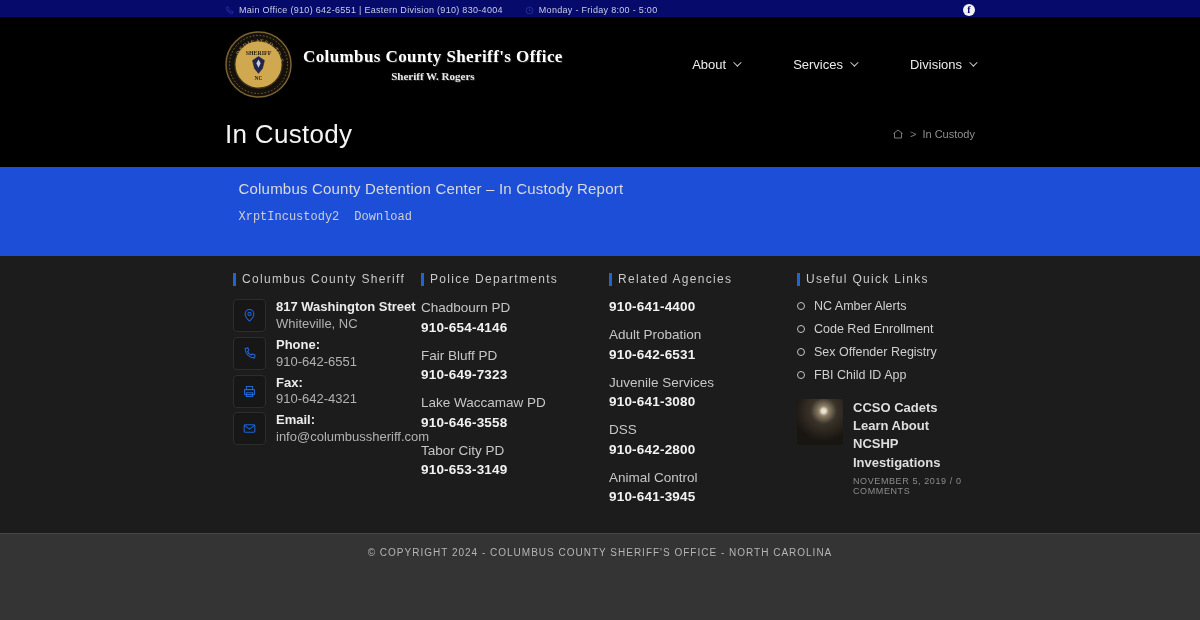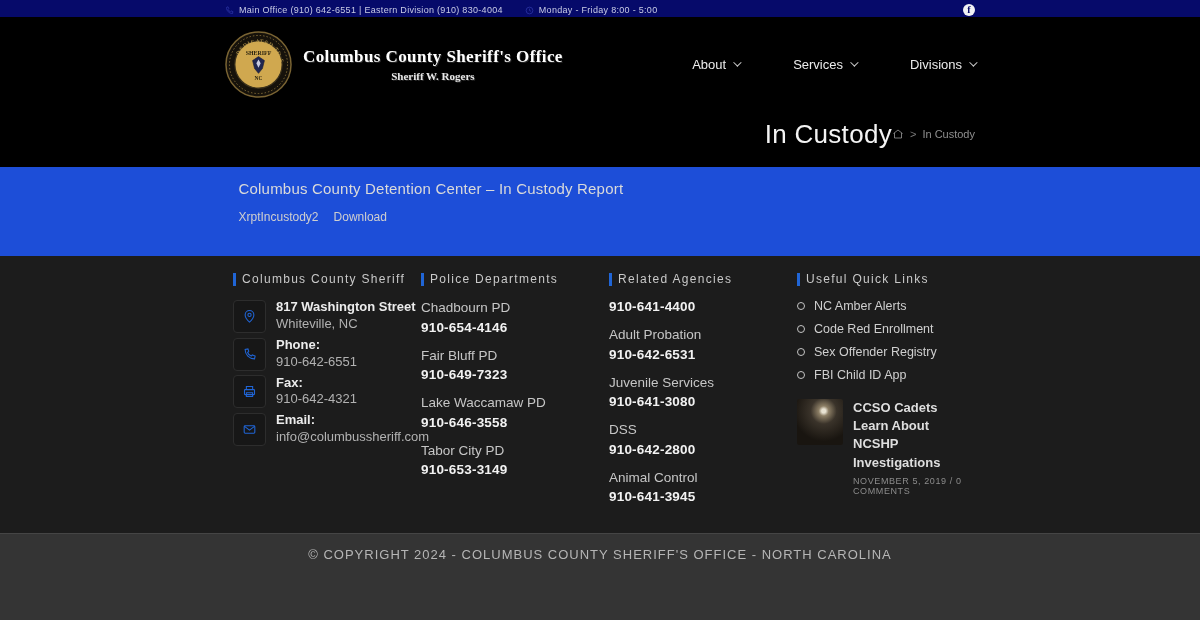--- a/index.html
+++ b/index.html
@@ -25,42 +25,42 @@
   .brand-title { font-family:"Liberation Serif", serif; font-weight:bold; font-size:17px; color:#fff;
                  text-shadow:1px 1px 0 #2a2a2a; letter-spacing:.4px; }
   .brand-sub { font-family:"Liberation Serif", serif; font-weight:bold; font-size:11px; color:#e8e8e8;
                text-shadow:1px 1px 0 #2a2a2a; margin-top:3px; }
   nav.main-nav { margin-left:auto; display:flex; gap:54px; }
   .nav-item { display:flex; align-items:center; gap:7px; color:#ececec; font-size:13px; cursor:pointer; }
   .chev { width:6px; height:6px; border-right:1.5px solid #cfcfcf; border-bottom:1.5px solid #cfcfcf;
           transform:rotate(45deg) translateY(-2px); }
 
   
-  .pagetitle-row { display:flex; align-items:center; justify-content:flex-end; height:58px; }
+  .pagetitle-row { display:flex; align-items:center; justify-content:space-between; height:58px; }
   .page-title { color:#f4f4f4; font-size:26px; font-weight:300; letter-spacing:.3px; }
   .breadcrumb { display:flex; align-items:center; gap:6px; color:#8f8f8f; font-size:11px; }
   .breadcrumb svg { width:12px; height:12px; stroke:#9a9a9a; fill:none; stroke-width:1.6; }
   .crumb-sep { color:#7a7a7a; }
 
   
   .content { background:#1d4ed8; height:89px; padding-top:13px;padding-left:27px; }
   .content-heading { color:#dadada; font-size:15px; font-weight:400; letter-spacing:.2px; }
   .content-links { margin-top:13px; display:flex; gap:15px; }
-  .content-links a { color:#cfcfcf; font-size:12px; text-decoration:none; cursor:pointer; }
+  .content-links a { color:#cfcfcf; font-size:12px; text-decoration:none; cursor:pointer;font-family:Liberation Mono, monospace; }
 
   
   .footer { background:#1c1c1c; height:277px; padding-top:16px; }
   .footer .container { display:flex; padding-left:8px; }
   .fcol { width:188px; flex:0 0 188px; }
   .fcol-last { width:178px; flex:0 0 178px; }
   .fhead { display:flex; align-items:center; gap:6px; margin-bottom:13px; }
   .fhead .bar { width:3px; height:13px; background:#2065d6; }
   .fhead .txt { color:#c9c9c9; font-size:12px; letter-spacing:1.3px; font-weight:500; }
 
-  .contact-row { display:flex; gap:10px; margin-bottom:4px; align-items:flex-end; cursor:pointer; }
+  .contact-row { display:flex; gap:10px; margin-bottom:4px; align-items:flex-start; cursor:pointer; }
   .icon-box { width:33px; height:33px; flex:0 0 33px; background:#171717; border:1px solid #2d2d2d;
               border-radius:4px; display:flex; align-items:center; justify-content:center; }
   .icon-box svg { width:15px; height:15px; stroke:#2065d6; fill:none; stroke-width:1.7; }
   .contact-text .l1 { color:#ececec; font-size:13px; font-weight:bold; line-height:1.3; }
   .contact-text .l2 { color:#b2b2b2; font-size:13px; line-height:1.3; }
 
   .dept-item { margin-bottom:12px; cursor:default; }
   .dept-name { color:#c6c6c6; font-size:13.5px; line-height:1.3; }
   .dept-phone { color:#f2f2f2; font-size:13.5px; font-weight:bold; margin-top:3px; letter-spacing:.2px; }
 
@@ -69,21 +69,21 @@
   .qlink .qtxt { color:#cfcfcf; font-size:12.5px; }
 
   .news { display:flex; gap:10px; margin-top:17px; cursor:pointer; }
   .news-thumb { width:46px; height:46px; flex:0 0 46px; border-radius:2px;
       background:radial-gradient(circle at 58% 26%, #e8e2d2 0 2px, #8d7f66 5px, #3a332a 13px, #191510 70%); }
   .news-title { color:#dedede; font-size:13px; font-weight:600; line-height:1.4; }
   .news-meta { color:#8c8c8c; font-size:9px; letter-spacing:.6px; text-transform:uppercase; margin-top:4px; }
 
   
   .copybar { background:#343434; border-top:1px solid #454545; height:93px; padding-top:13px; text-align:center; }
-  .copybar .txt { color:#b5b5b5; font-size:13px; letter-spacing:1px; text-transform:uppercase; }
+  .copybar .txt { color:#b5b5b5; font-size:10px; letter-spacing:1px; text-transform:uppercase; }
 </style>
 </head>
 <body>
 
 <div class="topbar">
   <div class="container">
     <span class="topbar-group">
       <span class="topbar-icon">
         <svg viewBox="0 0 24 24">
             <path d="M4 4c0 9 7 16 16 16l1-5-5-2-2 2c-3-1-5-3-6-6l2-2-2-5z"></path>

